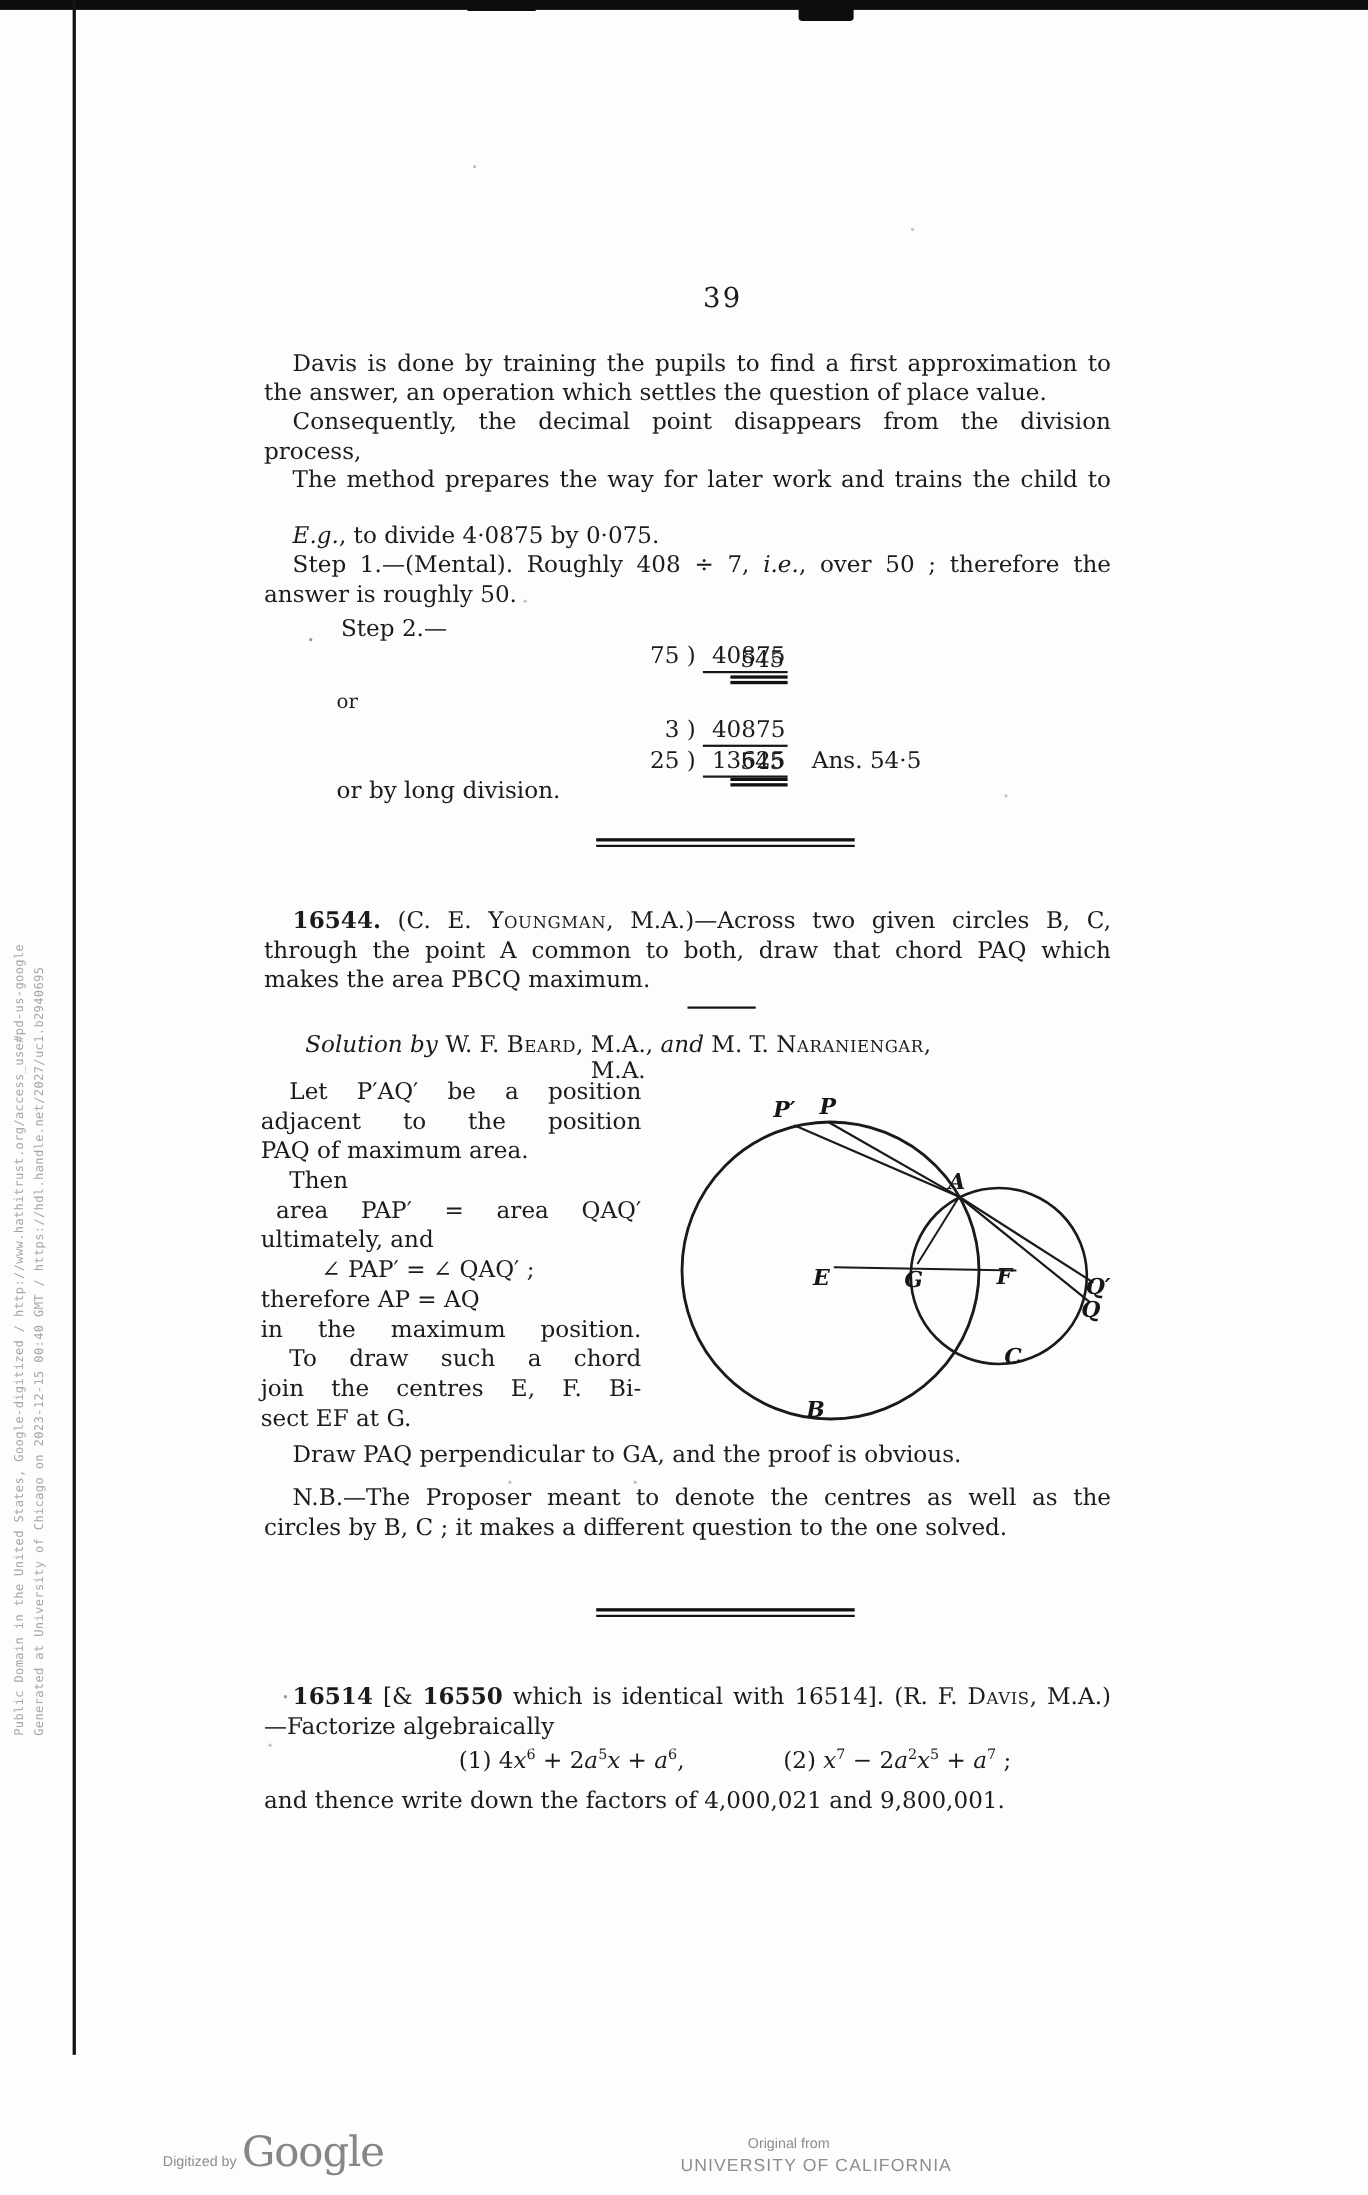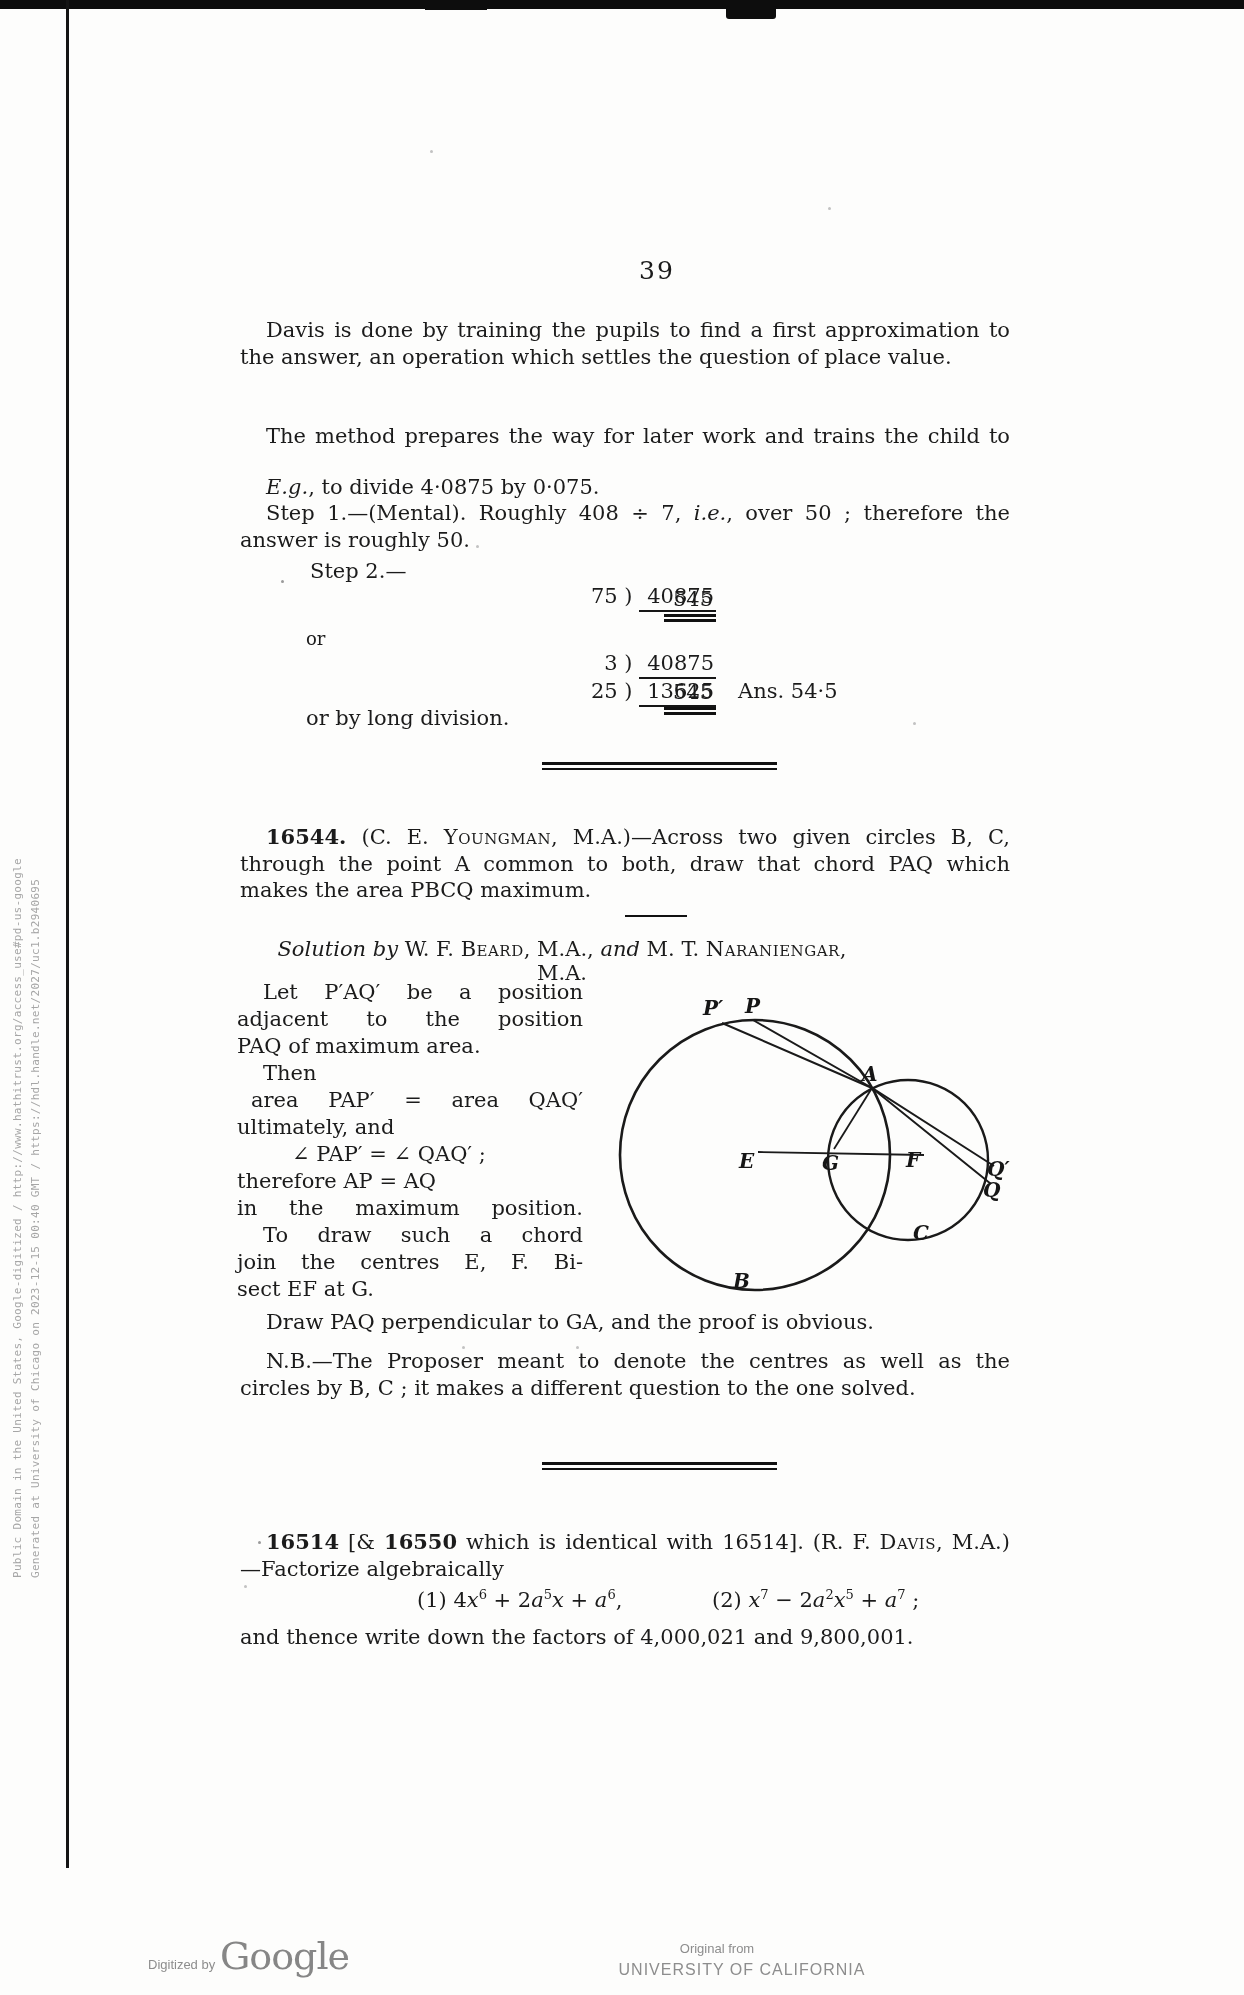--- a/index.html
+++ b/index.html
@@ -46,20 +46,21 @@
 <div class="sidebar" style="left:29px;">Generated at University of Chicago on 2023-12-15 00:40 GMT  /  https://hdl.handle.net/2027/uc1.b2940695</div>
 <div class="sidebar" style="left:11px;">Public Domain in the United States, Google-digitized  /  http://www.hathitrust.org/access_use#pd-us-google</div>
 
 <div class="pagenum">39</div>
 
 <div class="para" style="top:317px;">
   <div class="ln ind jl">Davis is done by training the pupils to find a first approximation to</div>
   <div class="ln nat">the answer, an operation which settles the question of place value.</div>
 </div>
 <div class="para" style="top:370px;">
+  <div class="ln ind jl">Consequently, the decimal point disappears from the division process,</div>
 </div>
 <div class="para" style="top:423px;">
   <div class="ln ind jl">The method prepares the way for later work and trains the child to</div>
 </div>
 <div class="para" style="top:474px;">
   <div class="ln ind nat"><i>E.g.</i>, to divide 4·0875 by 0·075.</div>
 </div>
 <div class="para" style="top:500px;">
   <div class="ln ind jl">Step 1.—(Mental).  Roughly 408 ÷ 7, <i>i.e.</i>, over 50 ;  therefore the</div>
   <div class="ln nat">answer is roughly 50.</div>

